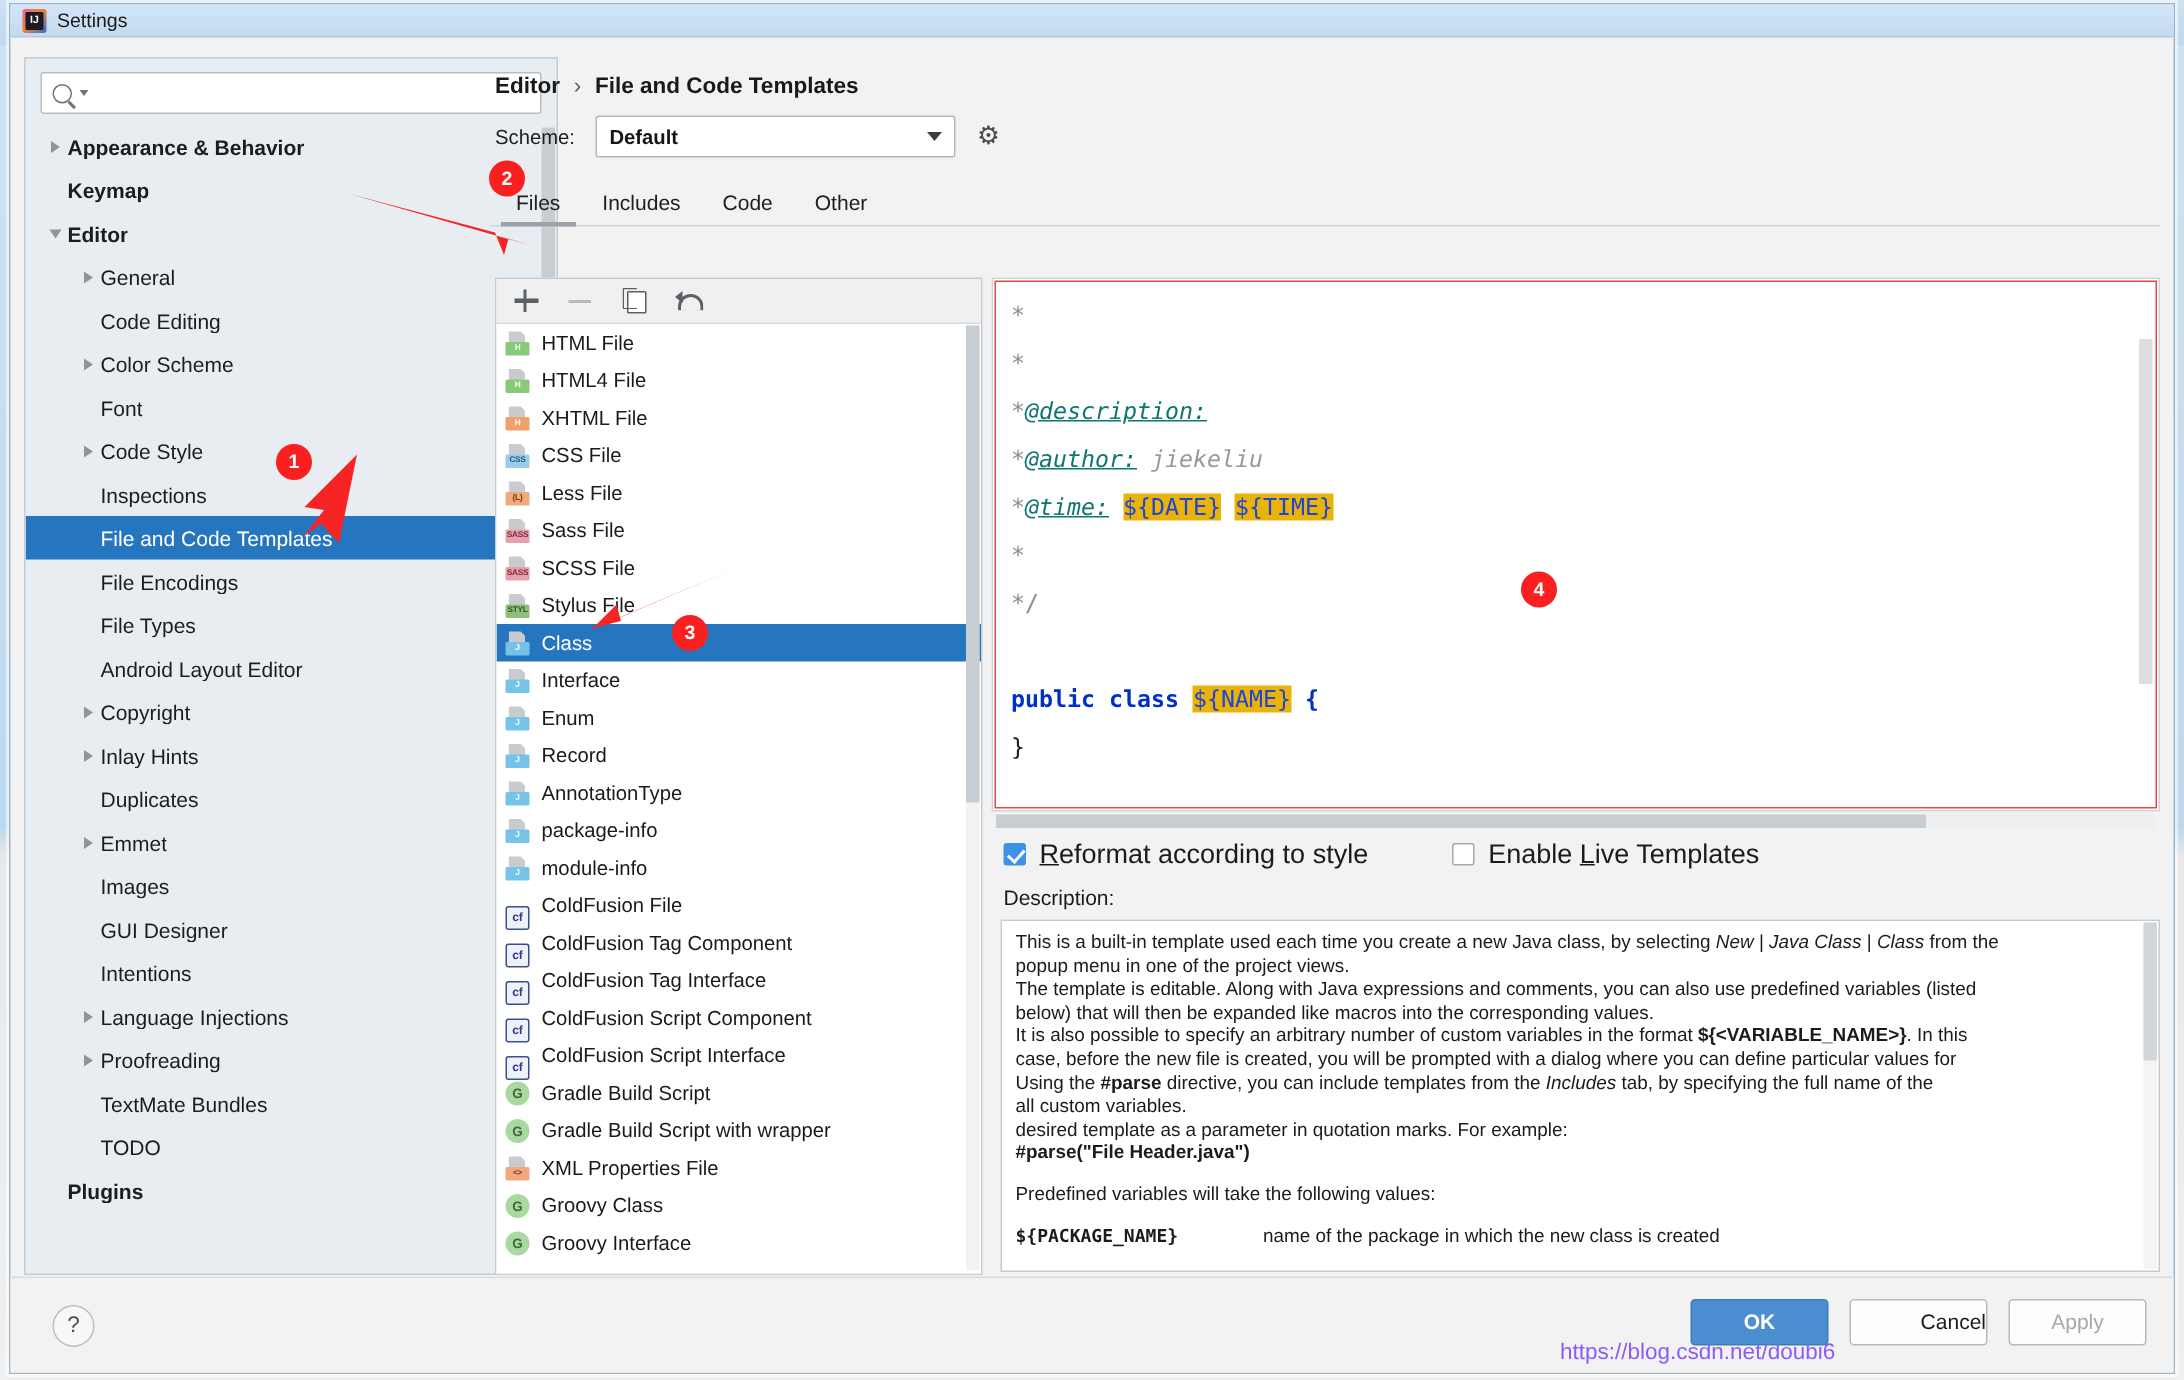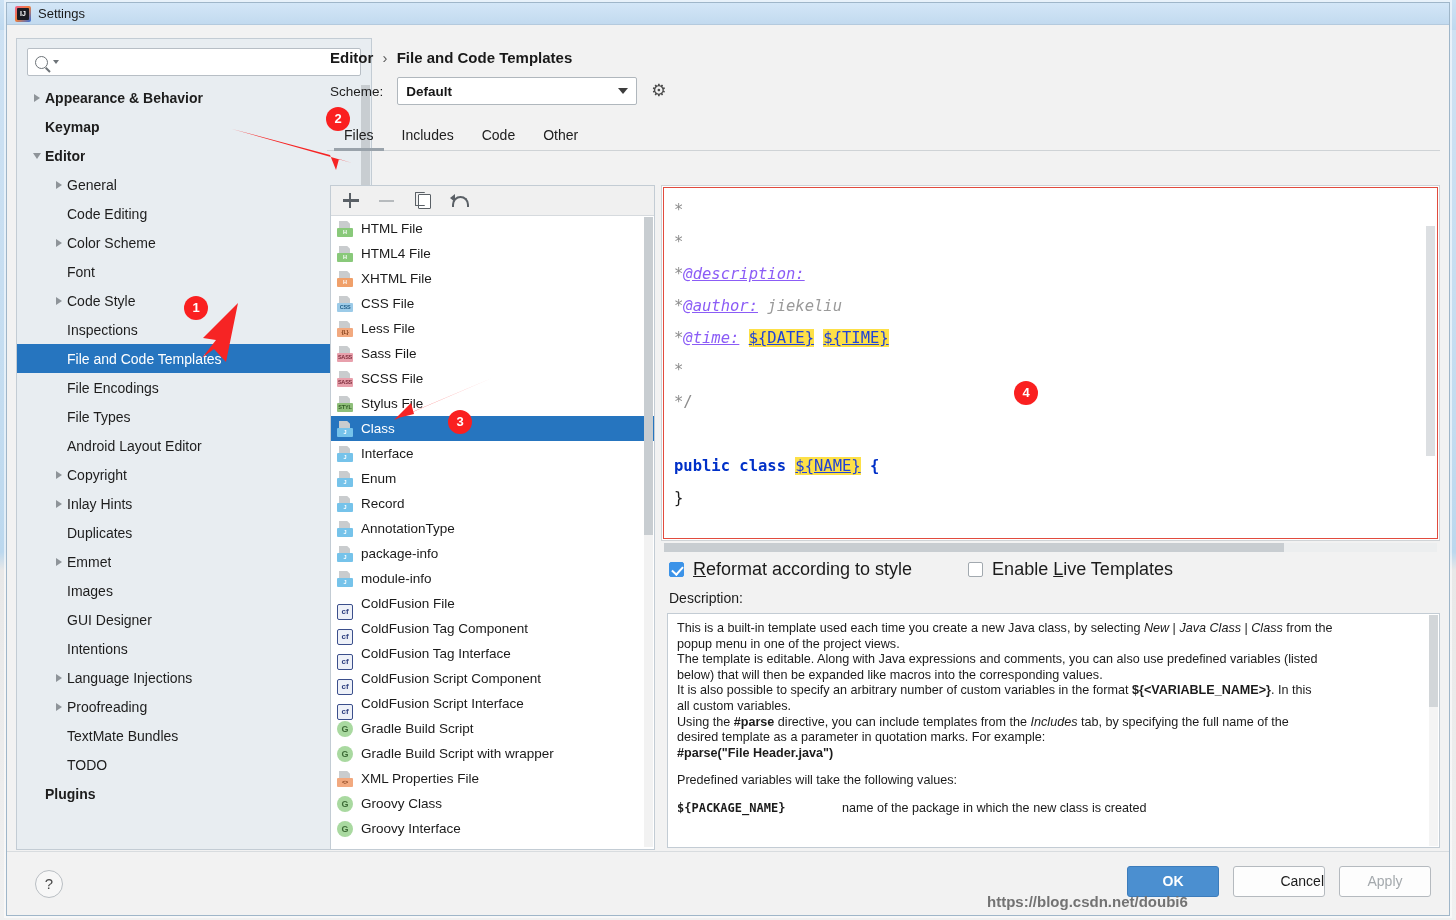--- a/index.html
+++ b/index.html
@@ -212,23 +212,23 @@
     position: absolute; left: 0; right: 0; top: 0; height: 356px;
     background: #fff; border: 1px solid #cfd3d6;
   }
   #code-hl { position:absolute; inset: 1px; border: 1.4px solid #e14b3e; }
   #code-text {
     position:absolute; left: 12px; top: 8px; right: 28px; bottom: 4px;
     font-family: "DejaVu Sans Mono", monospace; font-size: 15.5px; line-height: 32px;
     color:#2b2b2b; white-space: pre;
   }
   .cmt { color:#8c8c8c; }
-  .doctag { color:#8b5cf6; font-style: italic; text-decoration: underline; }
+  .doctag { color:#0f766e; font-style: italic; text-decoration: underline; }
   .docval { color:#9a9a9a; font-style: italic; }
-  .macro { color:#2043d8; background:#fde047;text-decoration:underline; }
+  .macro { color:#2043d8; background:#eab308; }
   .kw { color:#0030c8; font-weight: bold; }
   .plain { color:#1c1c1c; }
   #code-vscroll { position:absolute; right: 4px; top: 40px; width: 9px; height: 230px; background:#dcdfe2; }
   #code-hscroll { position:absolute; left: 2px; right: 2px; bottom: -12px; height: 9px; background:#eceeef; }
   #code-hthumb { position:absolute; left:0; top:0; width: 620px; height: 9px; background:#c8cdd1; }
 
   #checkbox-row { position:absolute; left: 8px; top: 374px; display:flex; align-items:center; }
   .cb {
     width: 15px; height: 15px; border: 1px solid #a2a9af; background:#fff; border-radius: 2px;
     margin-right: 9px; position: relative; flex: 0 0 15px;
@@ -285,22 +285,22 @@
     text-align: center; line-height: 24px; z-index: 40;
     font-family: "Liberation Sans", sans-serif;
   }
   #badge-1 { left: 184px; top: 296px; }
   #badge-2 { left: 326px; top: 107px; }
   #badge-3 { left: 448px; top: 410px; }
   #badge-4 { left: 1014px; top: 381px; }
   .arrow-svg { position:absolute; z-index: 39; pointer-events:none; }
 
   #watermark {
-    position:absolute; left: 987px; top: 893px; font-size: 15px; color: #737373;
-    z-index: 45; font-family:"Liberation Sans", sans-serif;font-weight:bold;
+    position:absolute; left: 1040px; top: 893px; font-size: 15px; color: #8b5cf6;
+    z-index: 45; font-family:"Liberation Sans", sans-serif;
   }
 </style>
 </head>
 <body>
 
 <div id="ide-bg">
   <div id="bg-toolbar">
     <div class="bg-blur" id="bg-wrench">✚</div>
     <div class="bg-blur" id="bg-runconfig">Add Configuration...</div>
     <div class="bg-blur" id="bg-run">▶</div>
@@ -659,24 +659,25 @@
             <div id="desc-inner">
               <p>
                 <span>This is a built-in template used each time you create a new Java class, by selecting </span><i class="i">New</i><span> | </span><i class="i">Java Class</i><span> | </span><i class="i">Class</i><span> from the</span>
               </p>
               <p>popup menu in one of the project views.</p>
               <p>The template is editable. Along with Java expressions and comments, you can also use predefined variables (listed</p>
               <p>below) that will then be expanded like macros into the corresponding values.</p>
               <p>
                 <span>It is also possible to specify an arbitrary number of custom variables in the format </span><span class="b">${&lt;VARIABLE_NAME&gt;}</span><span>. In this</span>
               </p>
-              <p>all custom variables.</p>
+              <p>case, before the new file is created, you will be prompted with a dialog where you can define particular values for</p>
               <p>
                 <span>Using the </span><span class="b">#parse</span><span> directive, you can include templates from the </span><i class="i">Includes</i><span> tab, by specifying the full name of the</span>
               </p>
+              <p>all custom variables.</p>
               <p>desired template as a parameter in quotation marks. For example:</p>
               <p class="b">#parse("File Header.java")</p>
               <div class="blank"></div>
               <p>Predefined variables will take the following values:</p>
               <div class="blank"></div>
               <div class="var-row">
                 <span class="vname mono-b">${PACKAGE_NAME}</span>
                 <span>name of the package in which the new class is created</span>
               </div>
             </div>

